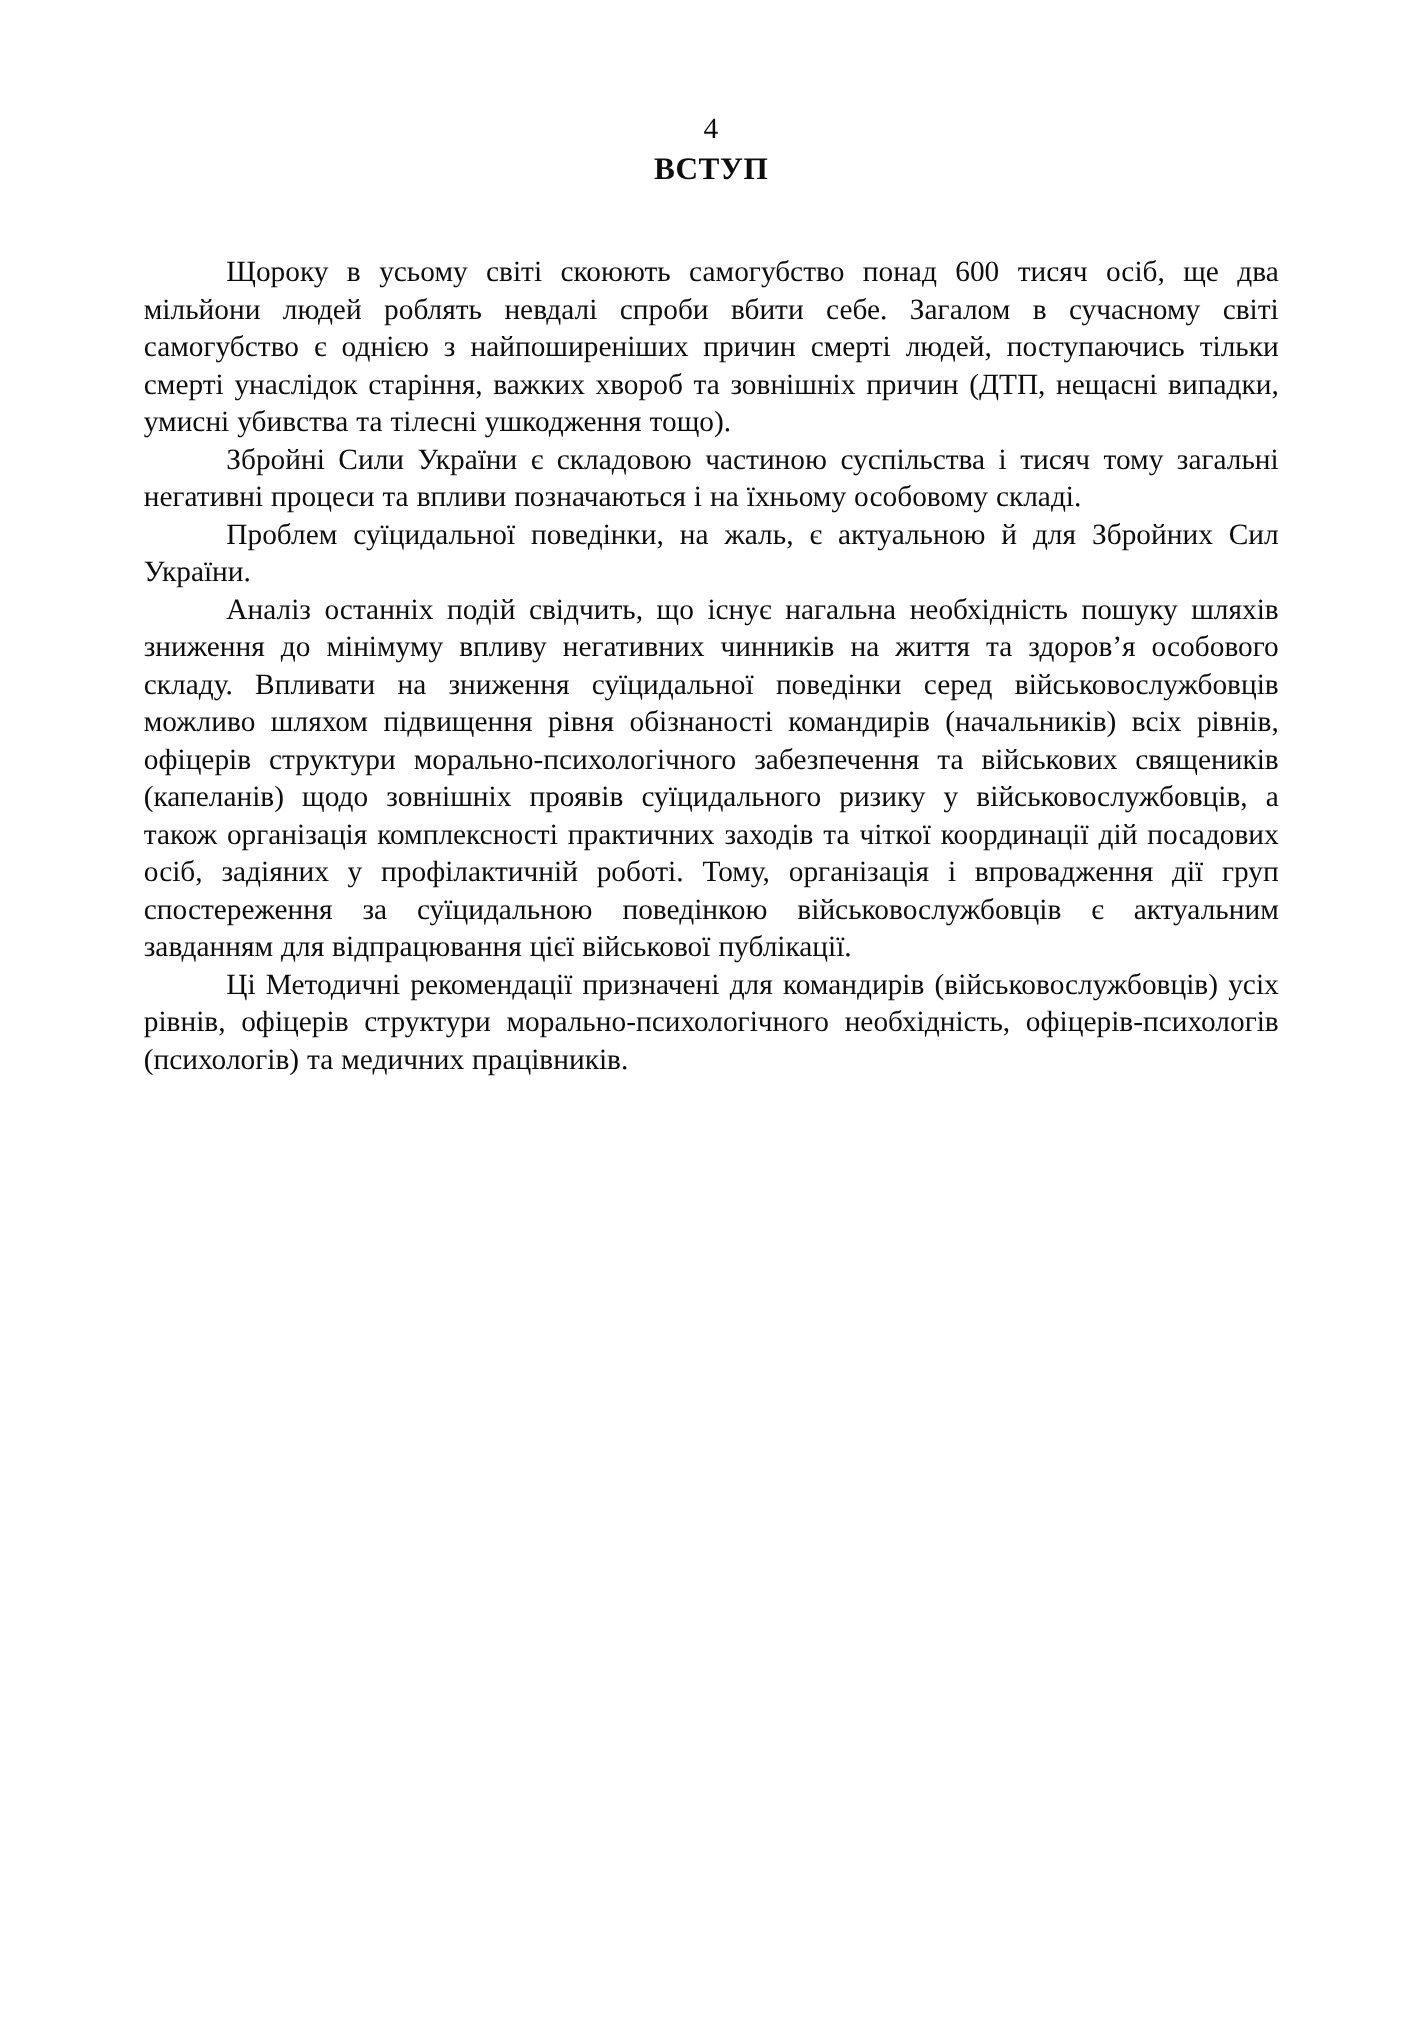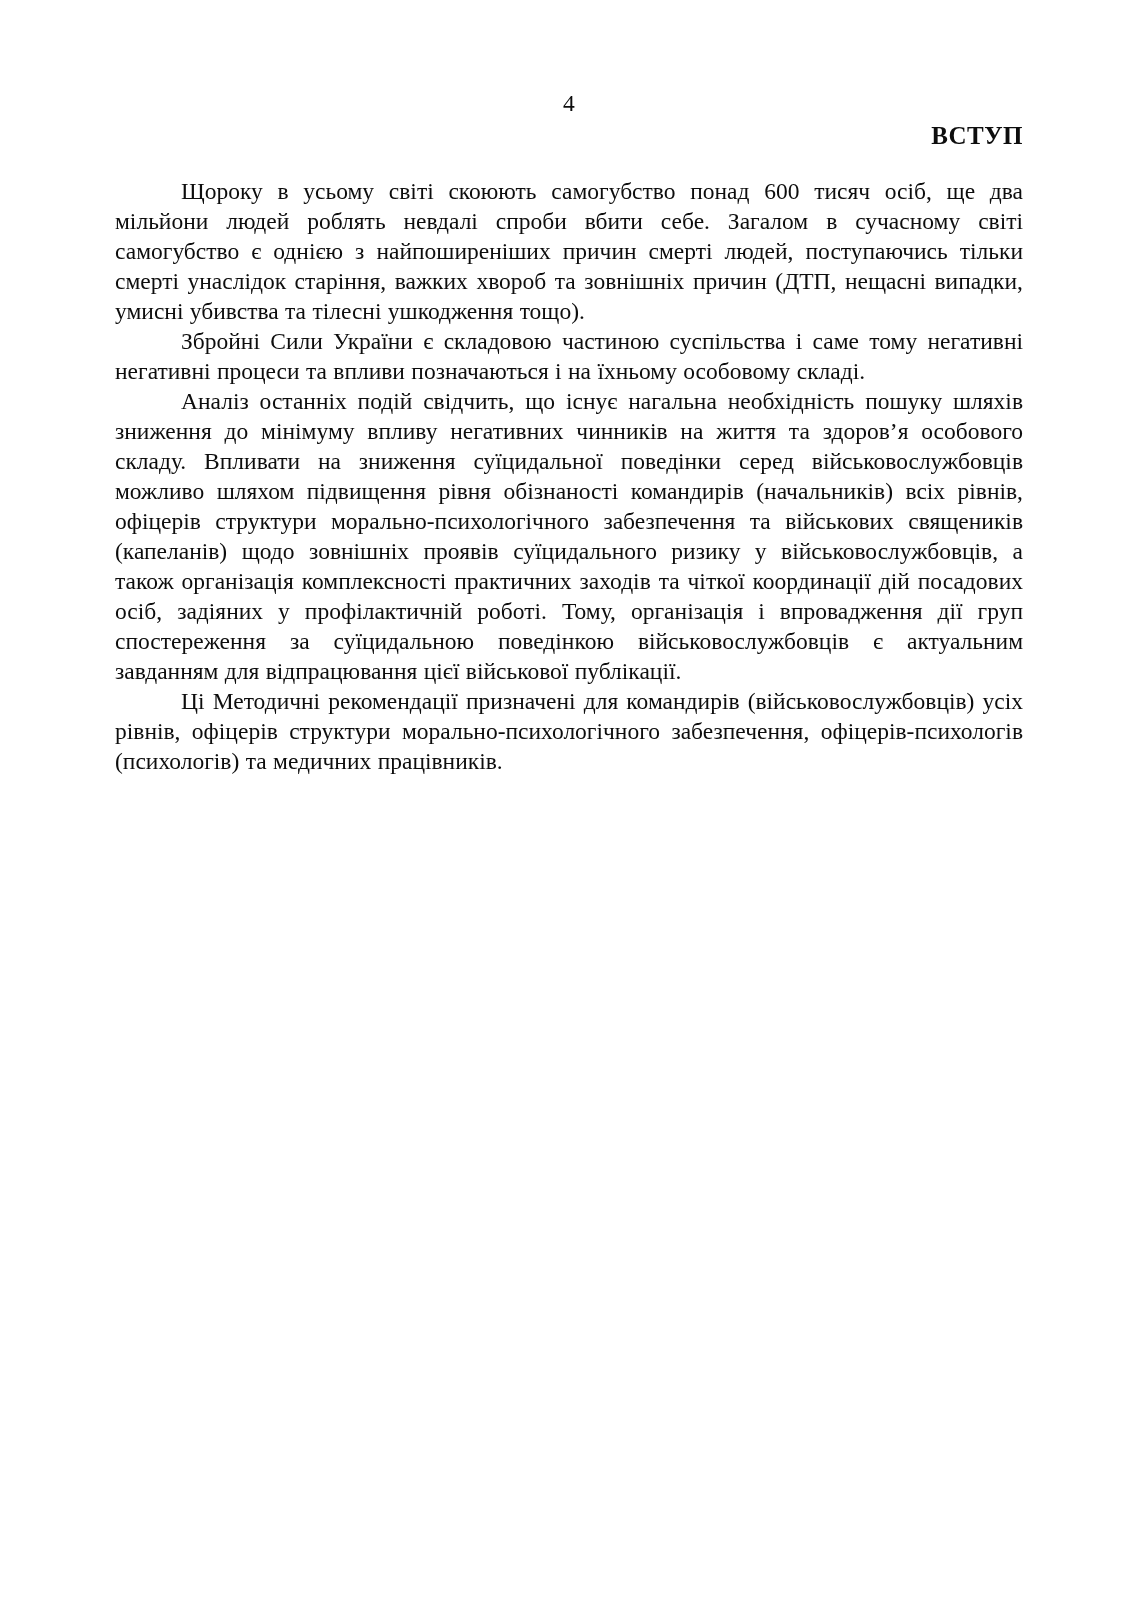--- a/index.html
+++ b/index.html
@@ -21,22 +21,22 @@
     box-sizing: border-box;
     padding: 88px 119px 40px 115px;
     overflow: hidden;
   }
   .page-number {
     text-align: center;
     line-height: 30px;
     letter-spacing: 0.5px;
   }
   .doc-heading {
-    margin: 2px 0 24px 0;
-    text-align: right;
+    margin: 2px 0 51px 0;
+    text-align: center;
     font-weight: bold;
     font-size: 25px;
     line-height: 32px;
     letter-spacing: 0.5px;
   }
   .doc-body p {
     margin: 0;
     text-indent: 66px;
     text-align: justify;
     word-spacing: 0.5px;
@@ -46,18 +46,19 @@
 <body>
 
 <div class="sheet">
 
   <div class="page-number">4</div>
 
   <h1 class="doc-heading">ВСТУП</h1>
 
   <div class="doc-body">
     <p>Щороку в усьому світі скоюють самогубство понад 600 тисяч осіб, ще два мільйони людей роблять невдалі спроби вбити себе. Загалом в сучасному світі самогубство є однією з найпоширеніших причин смерті людей, поступаючись тільки смерті унаслідок старіння, важких хвороб та зовнішніх причин (ДТП, нещасні випадки, умисні убивства та тілесні ушкодження тощо).</p>
-    <p>Збройні Сили України є складовою частиною суспільства і саме тому негативні негативні процеси та впливи позначаються і на їхньому особовому складі.</p>
+    <p>Збройні Сили України є складовою частиною суспільства і тисяч тому загальні негативні процеси та впливи позначаються і на їхньому особовому складі.</p>
+    <p>Проблем суїцидальної поведінки, на жаль, є актуальною й для Збройних Сил України.</p>
     <p>Аналіз останніх подій свідчить, що існує нагальна необхідність пошуку шляхів зниження до мінімуму впливу негативних чинників на життя та здоров’я особового складу. Впливати на зниження суїцидальної поведінки серед військовослужбовців можливо шляхом підвищення рівня обізнаності командирів (начальників) всіх рівнів, офіцерів структури морально-психологічного забезпечення та військових священиків (капеланів) щодо зовнішніх проявів суїцидального ризику у військовослужбовців, а також організація комплексності практичних заходів та чіткої координації дій посадових осіб, задіяних у профілактичній роботі. Тому, організація і впровадження дії груп спостереження за суїцидальною поведінкою військовослужбовців є актуальним завданням для відпрацювання цієї військової публікації.</p>
-    <p>Ці Методичні рекомендації призначені для командирів (військовослужбовців) усіх рівнів, офіцерів структури морально-психологічного забезпечення, офіцерів-психологів (психологів) та медичних працівників.</p>
+    <p>Ці Методичні рекомендації призначені для командирів (військовослужбовців) усіх рівнів, офіцерів структури морально-психологічного необхідність, офіцерів-психологів (психологів) та медичних працівників.</p>
   </div>
 
 </div>
 
 </body></html>

